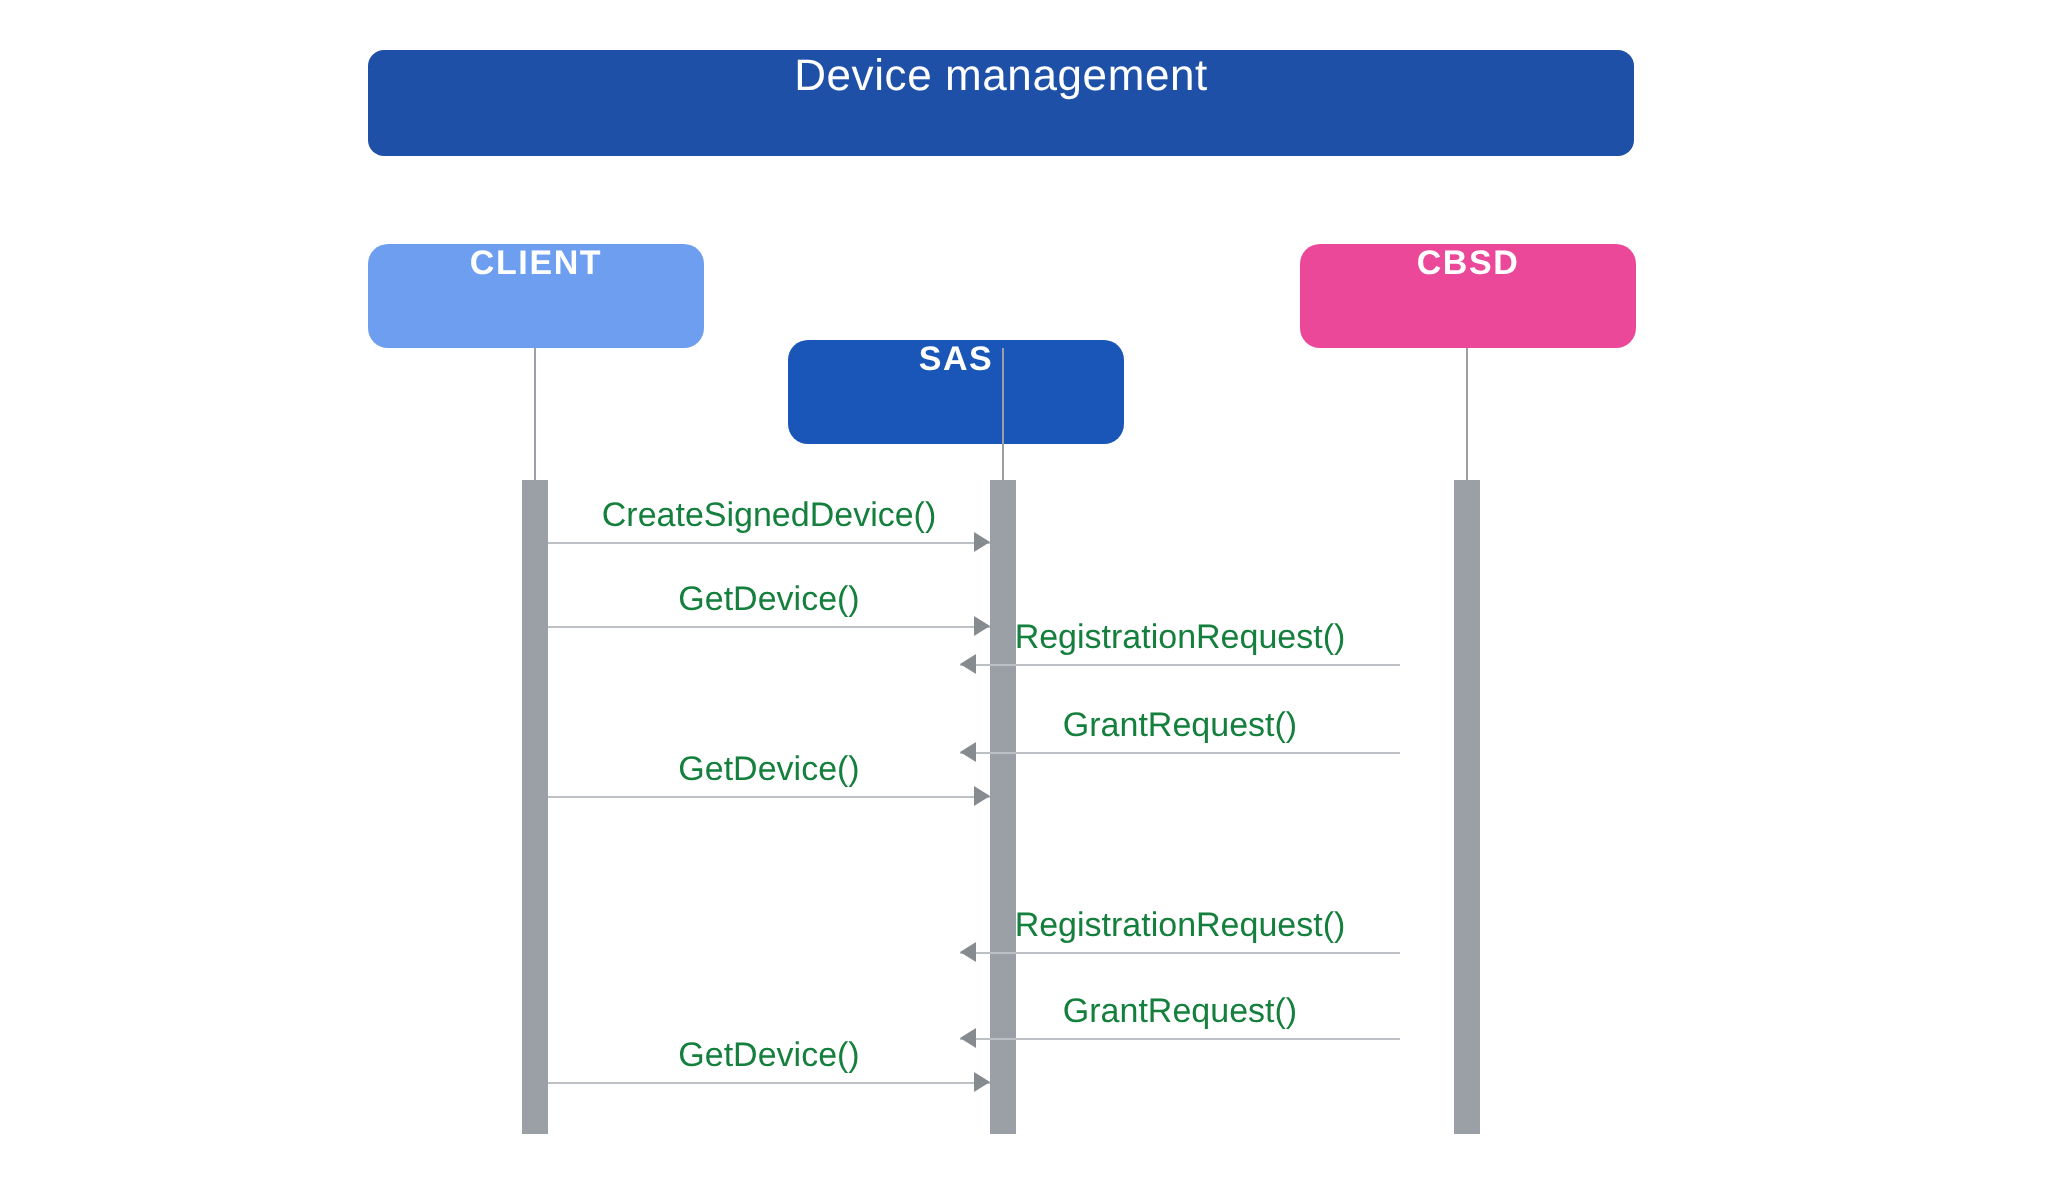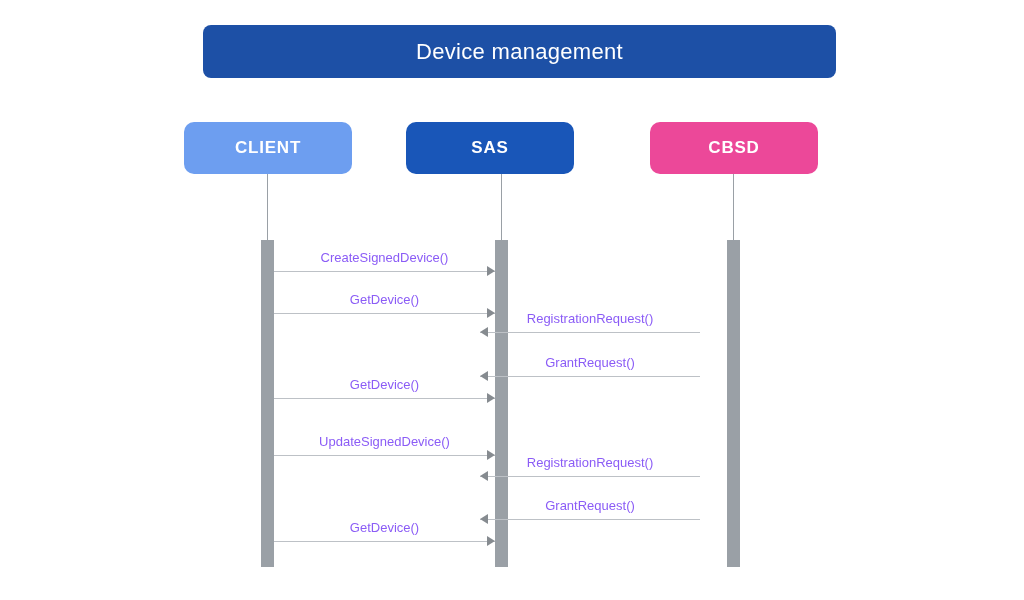--- a/index.html
+++ b/index.html
@@ -15,49 +15,47 @@
   }
 
   
   .title-bar {
     position: absolute;
     left: 184px; top: 25px;
     width: 633px; height: 53px;
     background: #1D50A6;
     border-radius: 8px;
     display: flex;
-    align-items: center;
+    align-items: flex-start;
     justify-content: center;
-    margin-left: 19px;
   }
   .title-bar .title-text {
     color: #ffffff;
     font-size: 22px;
     font-weight: 500;
     letter-spacing: 0.3px;
   }
 
   
   .actor-box {
     position: absolute;
     top: 122px;
     width: 168px; height: 52px;
     border-radius: 10px;
     display: flex;
-    align-items: center;
     justify-content: center;
   }
   .actor-box .actor-label {
     color: #ffffff;
     font-size: 17px;
     font-weight: 700;
     letter-spacing: 0.8px;
   }
   .actor-client { left: 184px; background: #6D9EF0; }
-  .actor-sas    { left: 406px; background: #1956B8; }
+  .actor-sas    { left: 394px; background: #1956B8; margin-top: 48px; }
   .actor-cbsd   { left: 650px; background: #ec4899; }
 
   
   .lifeline {
     position: absolute;
     top: 174px;
     width: 1px; height: 66px;
     background: #9AA0A6;
   }
   .lifeline-client { left: 267px; }
@@ -76,23 +74,23 @@
   .bar-cbsd   { left: 727px; }
 
   
   .msg { position: absolute; }
   .lane-cs { left: 274px; width: 221px; }  
   .lane-bs { left: 480px; width: 220px; }  
 
   .msg .msg-label {
     display: block;
     text-align: center;
-    font-size: 13px;
+    font-size: 17px;
     line-height: 14px;
-    color: #8b5cf6;
+    color: #15803d;
     margin-bottom: 6px;
     white-space: nowrap;
   }
   .msg .msg-line {
     position: relative;
     height: 0;
     border-top: 1.5px solid #BDC1C6;
   }
   .msg.dir-right .msg-line::after {
     content: "";
@@ -158,24 +156,20 @@
   <div class="msg lane-bs dir-left" style="top:356px">
     <span class="msg-label">GrantRequest()</span>
     <div class="msg-line"></div>
   </div>
 
   <div class="msg lane-cs dir-right" style="top:378px">
     <span class="msg-label">GetDevice()</span>
     <div class="msg-line"></div>
   </div>
 
-  <div class="msg lane-cs dir-right" style="top:435px">
-    <span class="msg-label">UpdateSignedDevice()</span>
-    <div class="msg-line"></div>
-  </div>
 
   <div class="msg lane-bs dir-left" style="top:456px">
     <span class="msg-label">RegistrationRequest()</span>
     <div class="msg-line"></div>
   </div>
 
   <div class="msg lane-bs dir-left" style="top:499px">
     <span class="msg-label">GrantRequest()</span>
     <div class="msg-line"></div>
   </div>

